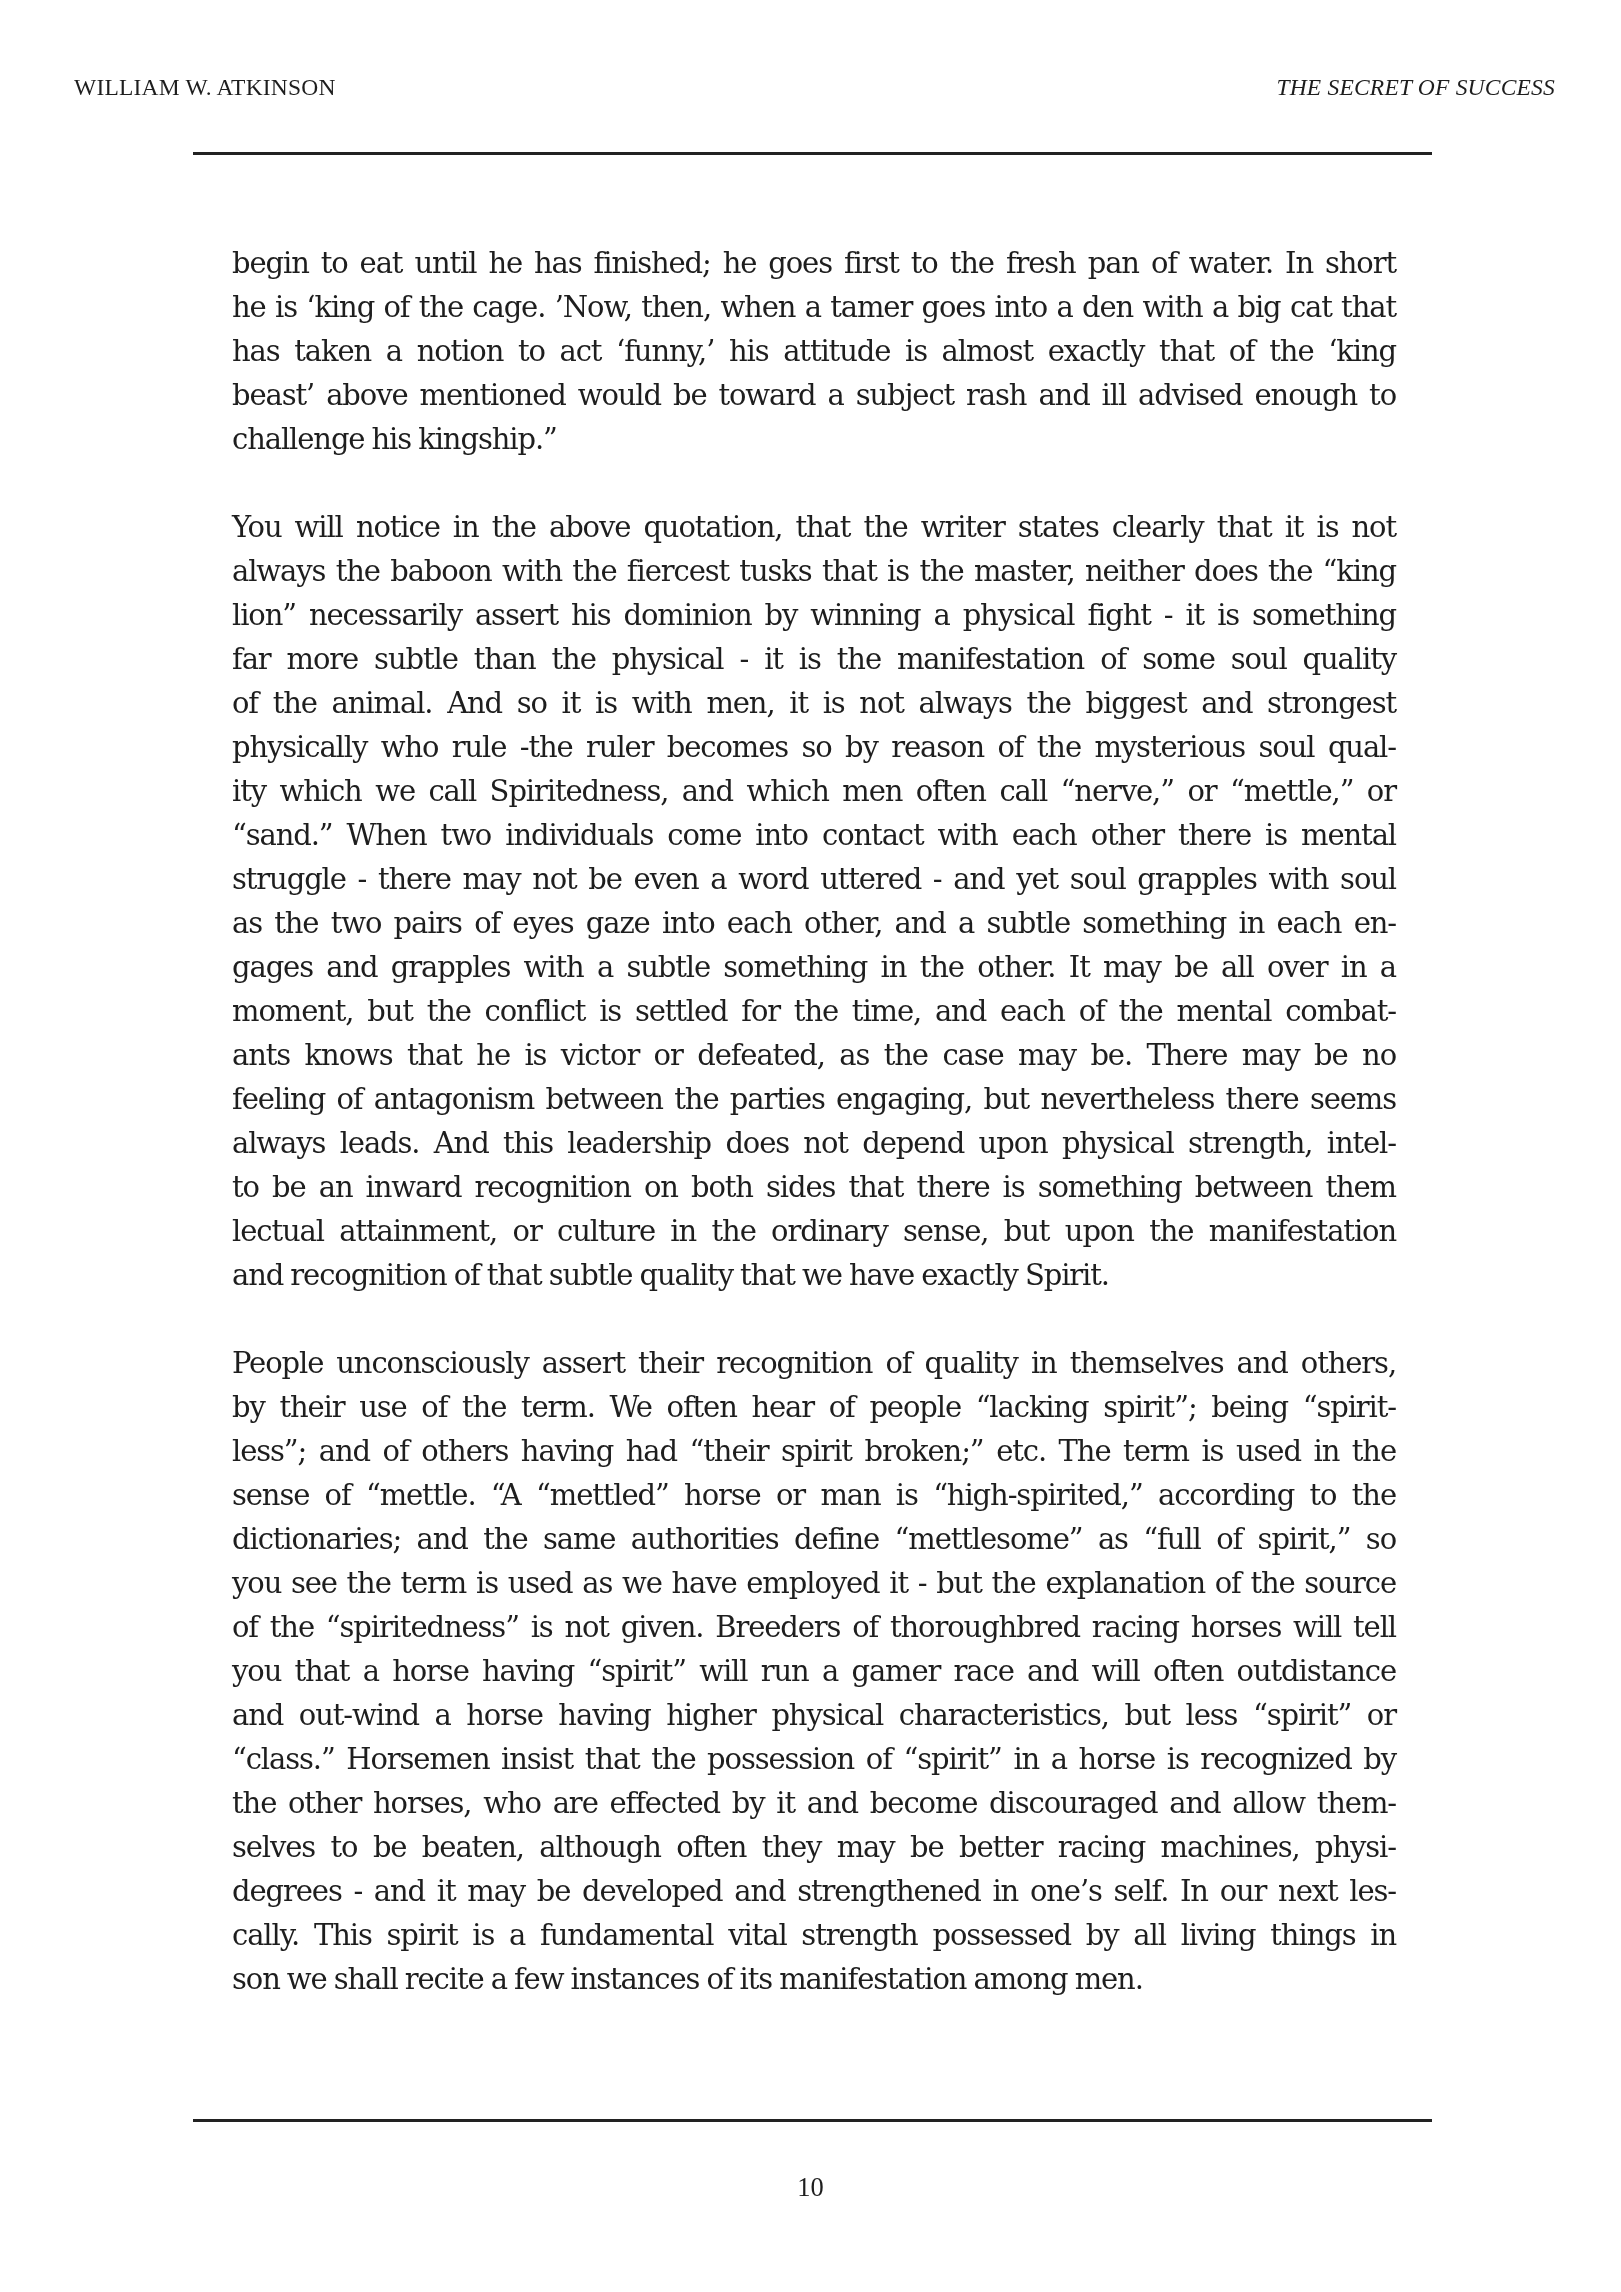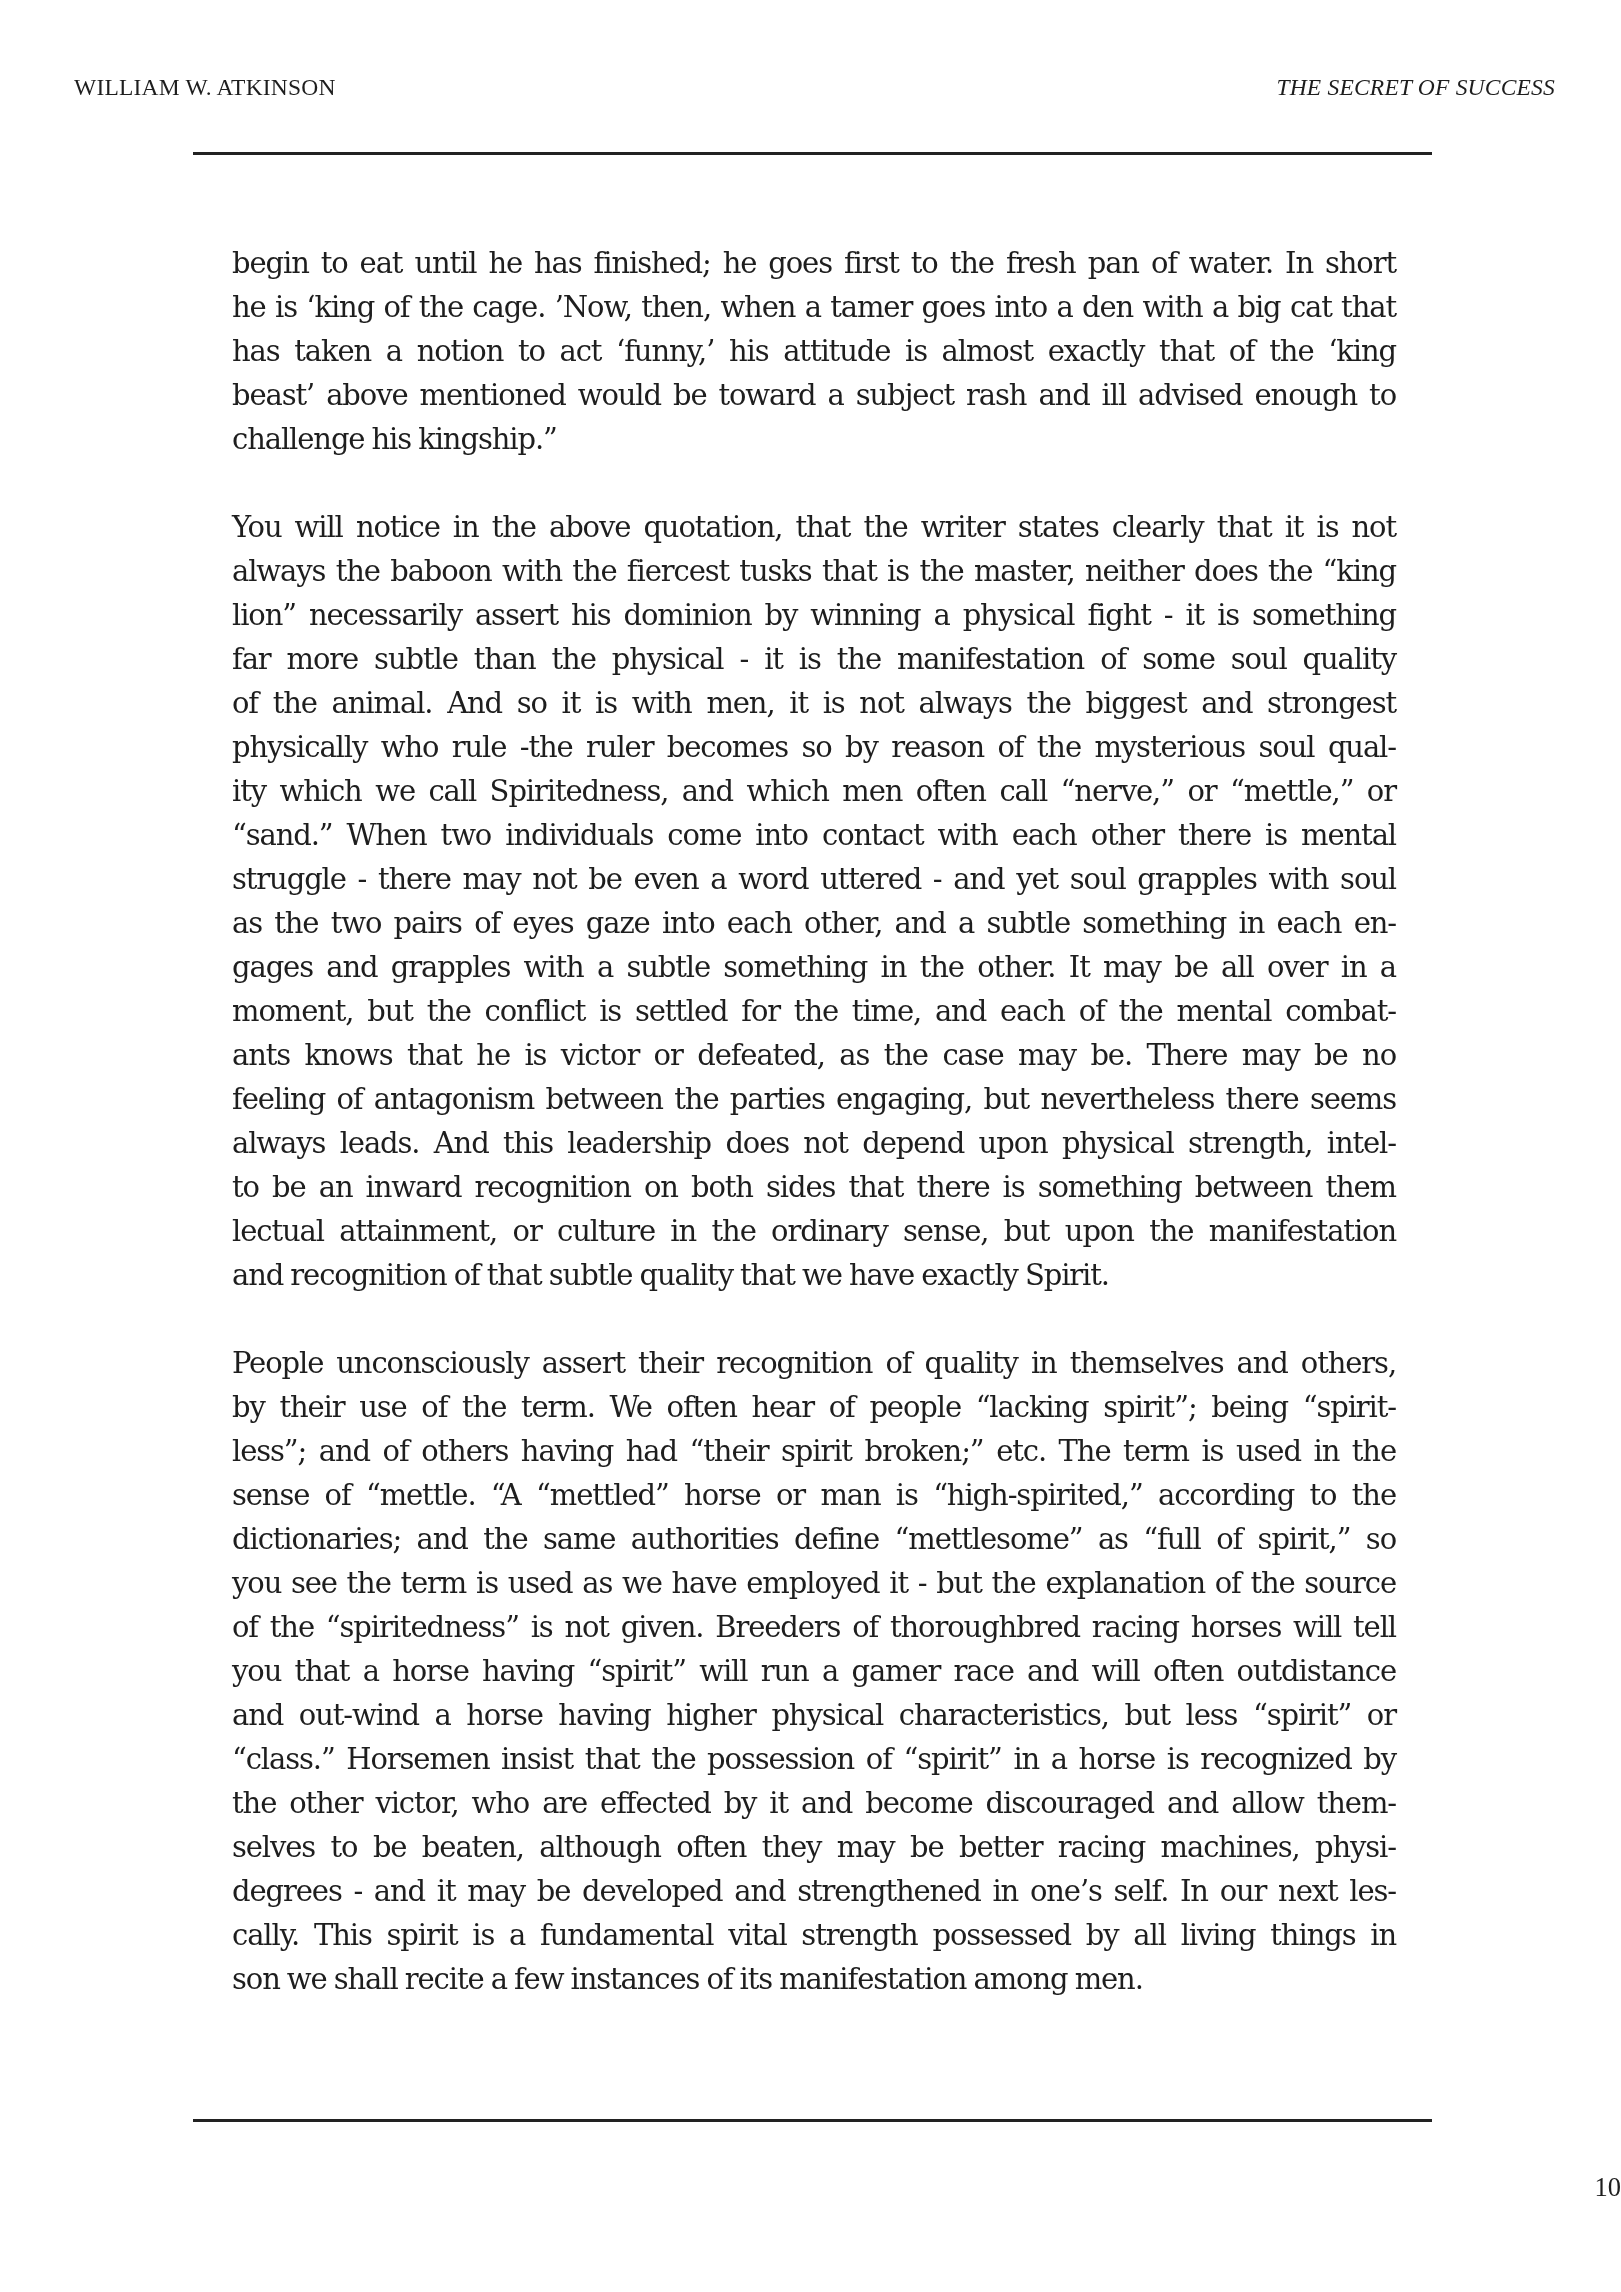--- a/index.html
+++ b/index.html
@@ -15,21 +15,21 @@
   #rule-bottom { top: 2119px; }
   #body-text {
     position: absolute; left: 232px; top: 222px; width: 1164px;
     font-family: "DejaVu Serif", serif; font-size: 29px; line-height: 44px;
     letter-spacing: -1.1px; word-spacing: -1px; margin-top: 19px;
   }
   .para { margin: 0 0 44px 0; }
   .line { display: block; white-space: nowrap; height: 44px; text-align: justify; text-align-last: justify; }
   .line.last { text-align-last: left; }
   #page-number {
-    position: absolute; top: 2172px; left: 0; width: 1621px; text-align: right;
+    position: absolute; top: 2172px; left: 0; width: 1621px; text-align: center;
     font-family: "Liberation Serif", serif; font-size: 26.5px;
   }
 </style>
 </head>
 <body>
 
 <div class="running-head" id="head-left">WILLIAM W. ATKINSON</div>
 <div class="running-head" id="head-right">THE SECRET OF SUCCESS</div>
 <div class="rule" id="rule-top"></div>
 
@@ -65,21 +65,21 @@
       <span class="line">People unconsciously assert their recognition of quality in themselves and others,</span>
       <span class="line">by their use of the term. We often hear of people “lacking spirit”; being “spirit-</span>
       <span class="line">less”; and of others having had “their spirit broken;” etc. The term is used in the</span>
       <span class="line">sense of “mettle. “A “mettled” horse or man is “high-spirited,” according to the</span>
       <span class="line">dictionaries; and the same authorities define “mettlesome” as “full of spirit,” so</span>
       <span class="line">you see the term is used as we have employed it - but the explanation of the source</span>
       <span class="line">of the “spiritedness” is not given. Breeders of thoroughbred racing horses will tell</span>
       <span class="line">you that a horse having “spirit” will run a gamer race and will often outdistance</span>
       <span class="line">and out-wind a horse having higher physical characteristics, but less “spirit” or</span>
       <span class="line">“class.” Horsemen insist that the possession of “spirit” in a horse is recognized by</span>
-      <span class="line">the other victor, who are effected by it and become discouraged and allow them-</span>
+      <span class="line">the other horses, who are effected by it and become discouraged and allow them-</span>
       <span class="line">selves to be beaten, although often they may be better racing machines, physi-</span>
       <span class="line">degrees - and it may be developed and strengthened in one’s self. In our next les-</span>
       <span class="line">cally. This spirit is a fundamental vital strength possessed by all living things in</span>
       <span class="line last">son we shall recite a few instances of its manifestation among men.</span>
     </div>
   </div>
 
 <div class="rule" id="rule-bottom"></div>
 <div id="page-number">10</div>
 

